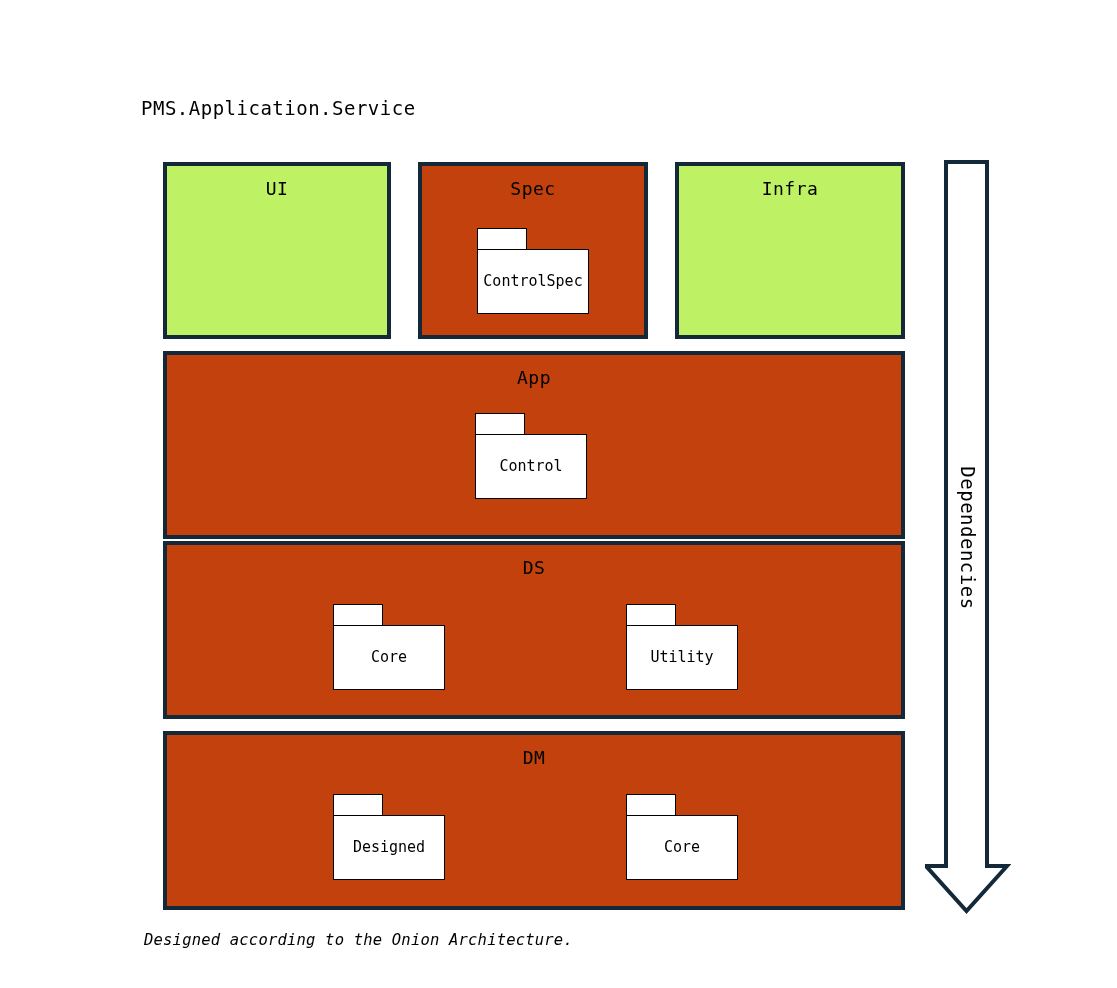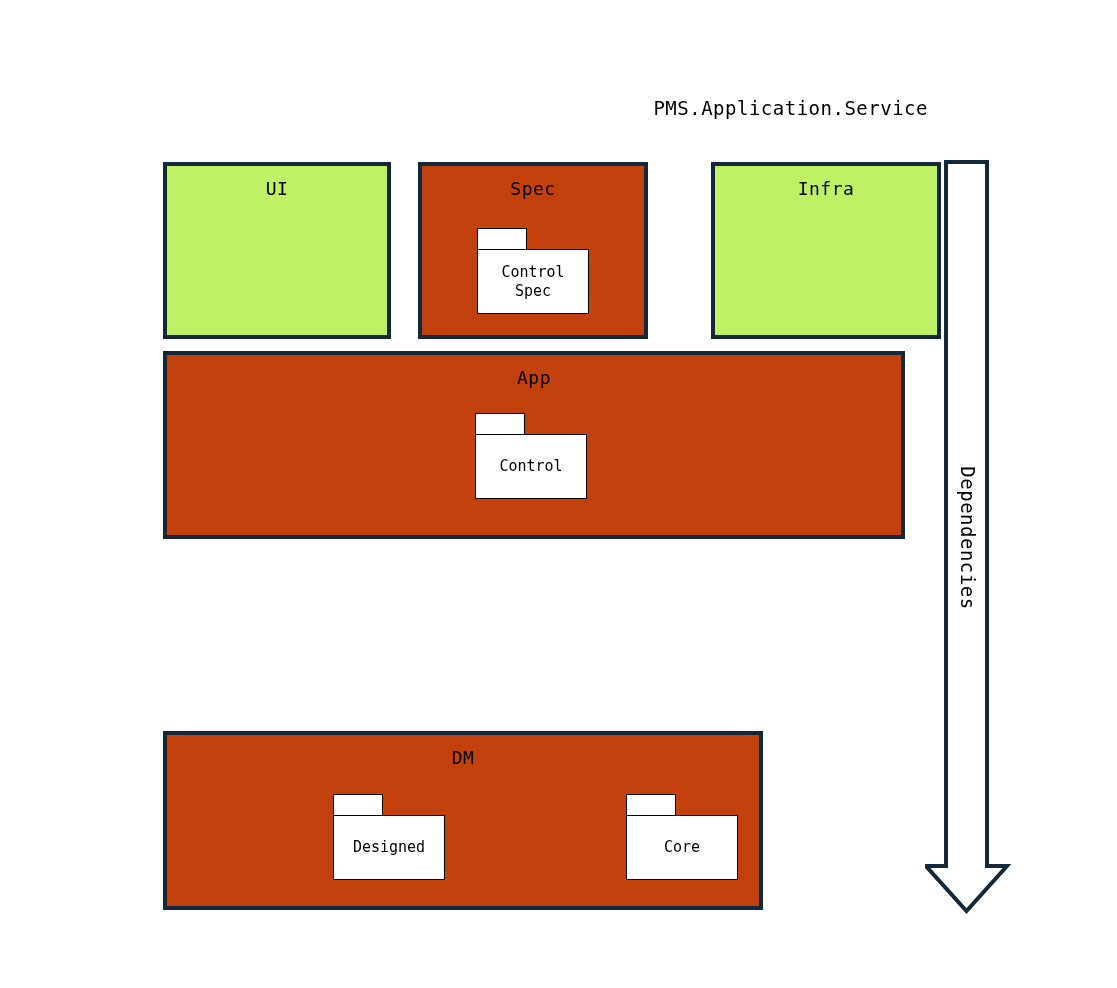--- a/index.html
+++ b/index.html
@@ -43,21 +43,21 @@
     width: 4px;
     background-image: repeating-linear-gradient(to bottom,
       #132838 0px, #132838 15px, rgba(0,0,0,0) 15px, rgba(0,0,0,0) 24px);
   }
 
   .outer-title {
     position: absolute;
     left: 141px;
     top: 97px;
     width: 787px;
-    text-align: right;
+    text-align: left;
     font-size: 19px;
     letter-spacing: 0.5px;
     color: #000;
   }
 
   
   .layer {
     position: absolute;
     box-sizing: border-box;
     border: 4px solid #132838;
@@ -95,21 +95,22 @@
   .pkg-body {
     position: absolute;
     left: 0;
     top: 21px;
     width: 112px;
     height: 65px;
     box-sizing: border-box;
     border: 1.5px solid #000;
     background: #ffffff;
     display: flex;
-    flex-direction: column;
+    flex-direction: row;
+    align-items: center;
     justify-content: center;
     line-height: 1.25;
     font-size: 15px;
     color: #000;
     text-align: center;
   }
   .pkg-body span { display: block; }
 
   
   .dep-arrow {
@@ -172,36 +173,51 @@
     <div class="layer-title">Spec</div>
     <div class="pkg" style="left:55px; top:62px;">
       <div class="pkg-tab"></div>
       <div class="pkg-body">
         <span>Control</span>
         <span>Spec</span>
       </div>
     </div>
   </div>
 
-  <div class="layer filled" style="left:675px; top:162px; width:230px; height:177px;margin-left:36px;">
+  <div class="layer filled" style="left:675px; top:162px; width:230px; height:177px;">
     <div class="layer-title">Infra</div>
   </div>
 
   <div class="layer" style="left:163px; top:351px; width:742px; height:188px;">
     <div class="layer-title">App</div>
     <div class="pkg" style="left:308px; top:58px;">
       <div class="pkg-tab"></div>
       <div class="pkg-body">
         <span>Control</span>
       </div>
     </div>
   </div>
 
-
-  <div class="layer" style="left:163px; top:731px; width:600px; height:179px;">
+  <div class="layer" style="left:163px; top:541px; width:742px; height:178px;">
+    <div class="layer-title">DS</div>
+    <div class="pkg" style="left:166px; top:59px;">
+      <div class="pkg-tab"></div>
+      <div class="pkg-body">
+        <span>Core</span>
+      </div>
+    </div>
+    <div class="pkg" style="left:459px; top:59px;">
+      <div class="pkg-tab"></div>
+      <div class="pkg-body">
+        <span>Utility</span>
+      </div>
+    </div>
+  </div>
+
+  <div class="layer" style="left:163px; top:731px; width:742px; height:179px;">
     <div class="layer-title">DM</div>
     <div class="pkg" style="left:166px; top:59px;">
       <div class="pkg-tab"></div>
       <div class="pkg-body">
         <span>Designed</span>
       </div>
     </div>
     <div class="pkg" style="left:459px; top:59px;">
       <div class="pkg-tab"></div>
       <div class="pkg-body">
@@ -212,14 +228,15 @@
 
   <div class="dep-arrow">
     <svg width="86" height="755" viewBox="0 0 86 755" xmlns="http://www.w3.org/2000/svg">
       <polygon points="21,2 62,2 62,706 82,706 41.5,751 1,706 21,706" fill="#ffffff" stroke="#132838" stroke-width="4" stroke-linejoin="miter"></polygon>
     </svg>
   </div>
   <div class="dep-label">
     <span>Dependencies</span>
   </div>
 
+  <div class="caption">Designed according to the Onion Architecture.</div>
 
 </div>
 
 </body></html>

